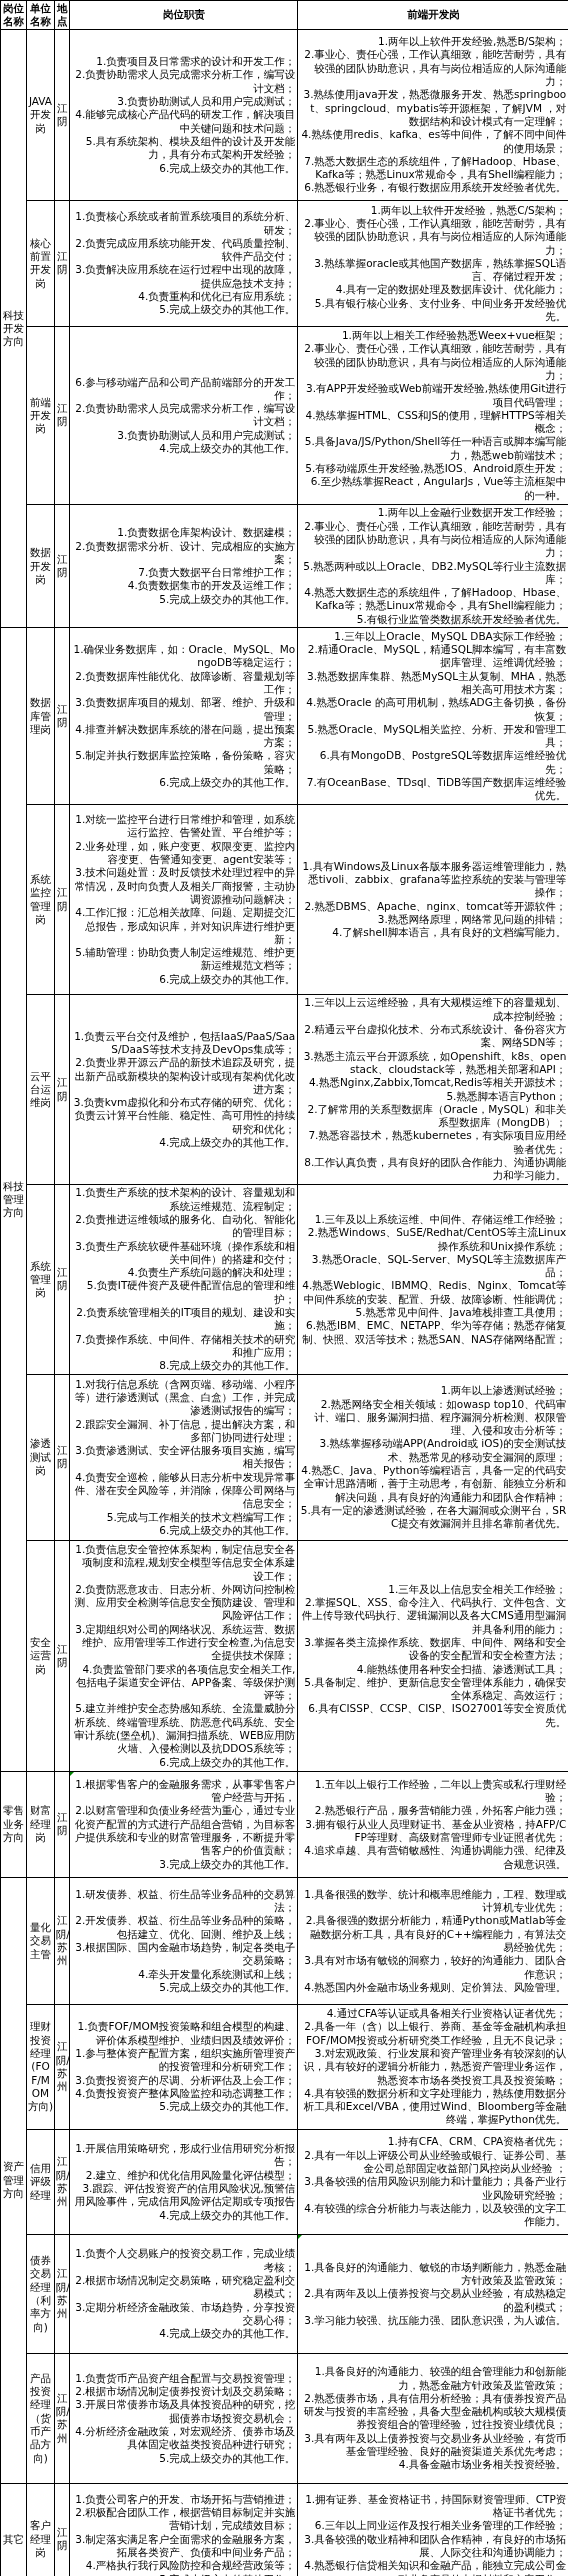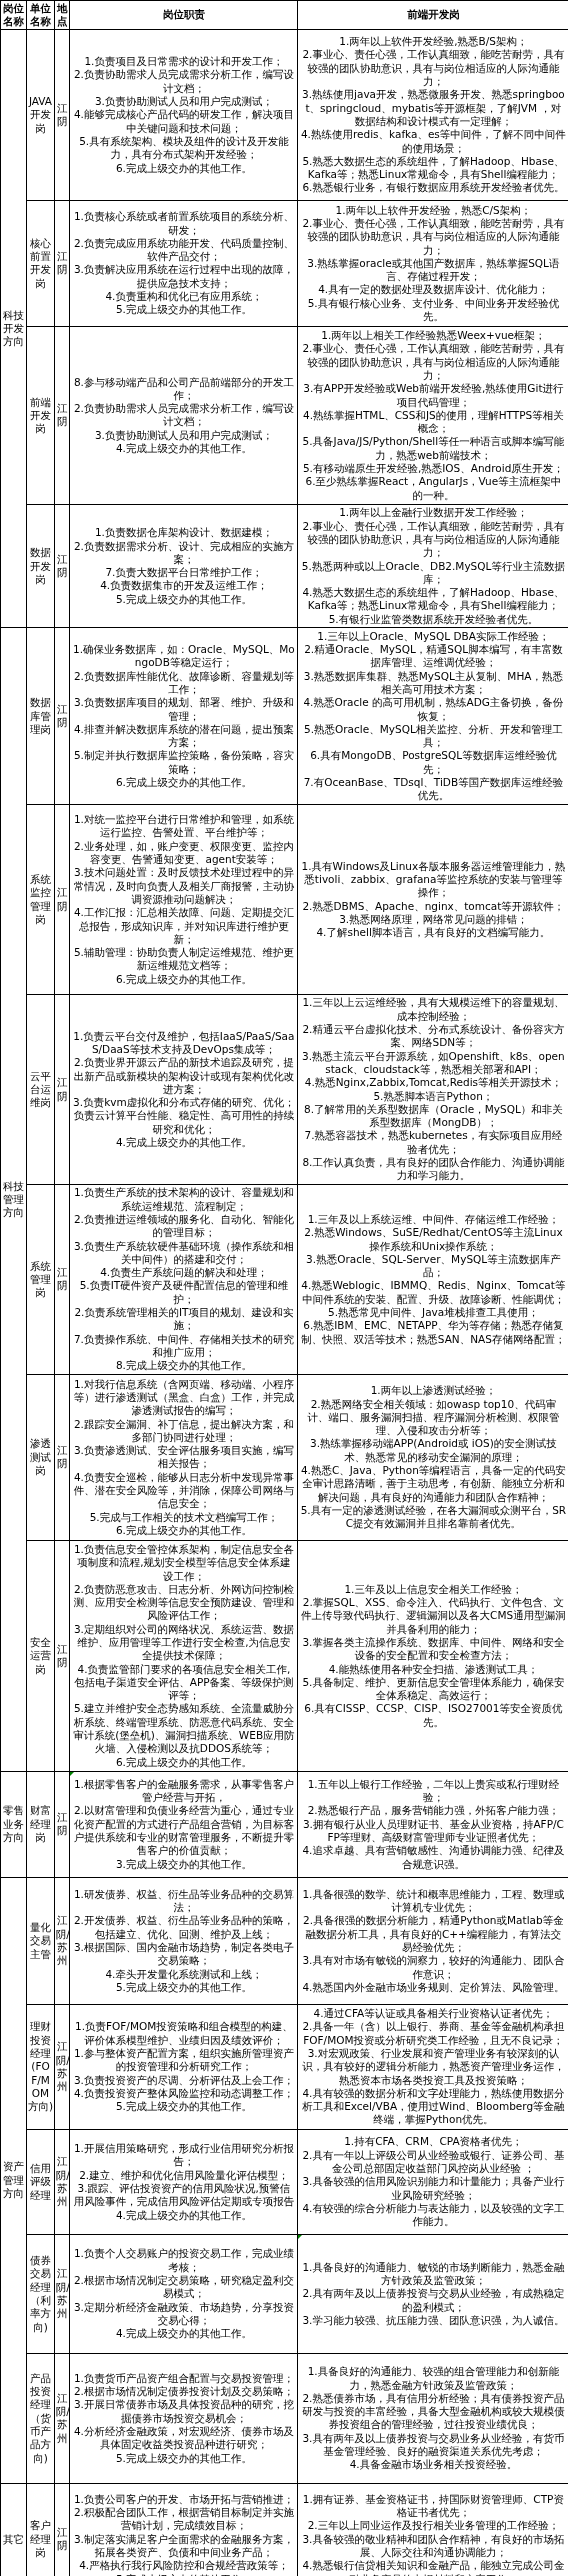--- a/index.html
+++ b/index.html
@@ -3,21 +3,21 @@
 <meta charset="utf-8">
 <style>
   html,body{margin:0;padding:0;background:#ffffff;}
   body{width:569px;font-family:"DejaVu Sans",sans-serif;color:#000000;}
   table.jobs{border-collapse:collapse;table-layout:fixed;width:569px;background:#ffffff;}
   table.jobs td,table.jobs th{border:0.7px solid #000000;vertical-align:middle;overflow:hidden;
     font-size:10.5px;line-height:13.3px;position:relative;box-sizing:border-box;}
   table.jobs{border:1.4px solid #000000;}
   th{font-weight:bold;text-align:center;padding:0.7px;word-break:break-all;}
   td.c-group,td.c-name,td.c-loc{text-align:center;padding:0.7px;word-break:break-all;}
-  td.c-duty,td.c-req{text-align:center;padding:1.4px 2.1px;word-break:break-all;}
+  td.c-duty,td.c-req{text-align:right;padding:1.4px 2.1px;word-break:break-all;}
   td .li{display:block;}
   .corner{position:absolute;top:0;left:0;width:0;height:0;
     border-top:4.2px solid #008000;border-right:4.2px solid transparent;}
 </style>
 </head>
 <body>
 
 <table class="jobs">
   <colgroup>
     <col style="width:26px">
@@ -45,21 +45,21 @@
           <div class="li">3.负责协助测试人员和用户完成测试；</div>
           <div class="li">4.能够完成核心产品代码的研发工作，解决项目中关键问题和技术问题；</div>
           <div class="li">5.具有系统架构、模块及组件的设计及开发能力，具有分布式架构开发经验；</div>
           <div class="li">6.完成上级交办的其他工作。</div>
         </td>
     <td class="c-req">
           <div class="li">1.两年以上软件开发经验,熟悉B/S架构；</div>
           <div class="li">2.事业心、责任心强，工作认真细致，能吃苦耐劳，具有较强的团队协助意识，具有与岗位相适应的人际沟通能力；</div>
           <div class="li">3.熟练使用java开发，熟悉微服务开发、熟悉springboot、springcloud、mybatis等开源框架，了解JVM ，对数据结构和设计模式有一定理解；</div>
           <div class="li">4.熟练使用redis、kafka、es等中间件，了解不同中间件的使用场景；</div>
-          <div class="li">5.熟悉大数据生态的系统组件，了解Hadoop、Hbase、Kafka等；熟悉Linux常规命令，具有Shell编程能力；</div>
+          <div class="li">7.熟悉大数据生态的系统组件，了解Hadoop、Hbase、Kafka等；熟悉Linux常规命令，具有Shell编程能力；</div>
           <div class="li">6.熟悉银行业务，有银行数据应用系统开发经验者优先。</div>
         </td>
   </tr>
   <tr style="height:126px">
     <td class="c-name">核心前置开发岗</td>
     <td class="c-loc">江阴</td>
     <td class="c-duty">
           <div class="li">1.负责核心系统或者前置系统项目的系统分析、研发；</div>
           <div class="li">2.负责完成应用系统功能开发、代码质量控制、软件产品交付；</div>
           <div class="li">3.负责解决应用系统在运行过程中出现的故障，提供应急技术支持；</div>
@@ -71,21 +71,21 @@
           <div class="li">2.事业心、责任心强，工作认真细致，能吃苦耐劳，具有较强的团队协助意识，具有与岗位相适应的人际沟通能力；</div>
           <div class="li">3.熟练掌握oracle或其他国产数据库，熟练掌握SQL语言、存储过程开发；</div>
           <div class="li">4.具有一定的数据处理及数据库设计、优化能力；</div>
           <div class="li">5.具有银行核心业务、支付业务、中间业务开发经验优先。</div>
         </td>
   </tr>
   <tr style="height:178px">
     <td class="c-name">前端开发岗</td>
     <td class="c-loc">江阴</td>
     <td class="c-duty">
-          <div class="li">8.参与移动端产品和公司产品前端部分的开发工作；</div>
+          <div class="li">6.参与移动端产品和公司产品前端部分的开发工作；</div>
           <div class="li">2.负责协助需求人员完成需求分析工作，编写设计文档；</div>
           <div class="li">3.负责协助测试人员和用户完成测试；</div>
           <div class="li">4.完成上级交办的其他工作。</div>
         </td>
     <td class="c-req">
           <div class="li">1.两年以上相关工作经验熟悉Weex+vue框架；</div>
           <div class="li">2.事业心、责任心强，工作认真细致，能吃苦耐劳，具有较强的团队协助意识，具有与岗位相适应的人际沟通能力；</div>
           <div class="li">3.有APP开发经验或Web前端开发经验,熟练使用Git进行项目代码管理；</div>
           <div class="li">4.熟练掌握HTML、CSS和JS的使用，理解HTTPS等相关概念；</div>
           <div class="li">5.具备Java/JS/Python/Shell等任一种语言或脚本编写能力，熟悉web前端技术；</div>
@@ -160,21 +160,21 @@
           <div class="li">2.负责业界开源云产品的新技术追踪及研究，提出新产品或新模块的架构设计或现有架构优化改进方案；</div>
           <div class="li">3.负责kvm虚拟化和分布式存储的研究、优化；负责云计算平台性能、稳定性、高可用性的持续研究和优化；</div>
           <div class="li">4.完成上级交办的其他工作。</div>
         </td>
     <td class="c-req">
           <div class="li">1.三年以上云运维经验，具有大规模运维下的容量规划、成本控制经验；</div>
           <div class="li">2.精通云平台虚拟化技术、分布式系统设计、备份容灾方案、网络SDN等；</div>
           <div class="li">3.熟悉主流云平台开源系统，如Openshift、k8s、openstack、cloudstack等，熟悉相关部署和API；</div>
           <div class="li">4.熟悉Nginx,Zabbix,Tomcat,Redis等相关开源技术；</div>
           <div class="li">5.熟悉脚本语言Python；</div>
-          <div class="li">8.了解常用的关系型数据库（Oracle，MySQL）和非关系型数据库（MongDB）；</div>
+          <div class="li">2.了解常用的关系型数据库（Oracle，MySQL）和非关系型数据库（MongDB）；</div>
           <div class="li">7.熟悉容器技术，熟悉kubernetes，有实际项目应用经验者优先；</div>
           <div class="li">8.工作认真负责，具有良好的团队合作能力、沟通协调能力和学习能力。</div>
         </td>
   </tr>
   <tr style="height:188px">
     <td class="c-name">系统管理岗</td>
     <td class="c-loc">江阴</td>
     <td class="c-duty">
           <div class="li">1.负责生产系统的技术架构的设计、容量规划和系统运维规范、流程制定；</div>
           <div class="li">2.负责推进运维领域的服务化、自动化、智能化的管理目标；</div>
@@ -343,20 +343,20 @@
     <td class="c-loc">江阴</td>
     <td class="c-duty">
           <div class="li">1.负责公司客户的开发、市场开拓与营销推进；</div>
           <div class="li">2.积极配合团队工作，根据营销目标制定并实施营销计划，完成绩效目标；</div>
           <div class="li">3.制定落实满足客户全面需求的金融服务方案，拓展各类资产、负债和中间业务产品；</div>
           <div class="li">4.严格执行我行风险防控和合规经营政策等；</div>
           <div class="li">5.完成上级交办的其他工作。</div>
         </td>
     <td class="c-req">
           <div class="li">1.拥有证券、基金资格证书，持国际财资管理师、CTP资格证书者优先；</div>
-          <div class="li">2.三年以上同业运作及投行相关业务管理的工作经验；</div>
+          <div class="li">6.三年以上同业运作及投行相关业务管理的工作经验；</div>
           <div class="li">3.具备较强的敬业精神和团队合作精神，有良好的市场拓展、人际交往和沟通协调能力；</div>
           <div class="li">4.熟悉银行信贷相关知识和金融产品，能独立完成公司金融业务产品的申报材料和文案工作。</div>
         </td>
   </tr>
 </tbody>
   </table>
 
 
 </body></html>

